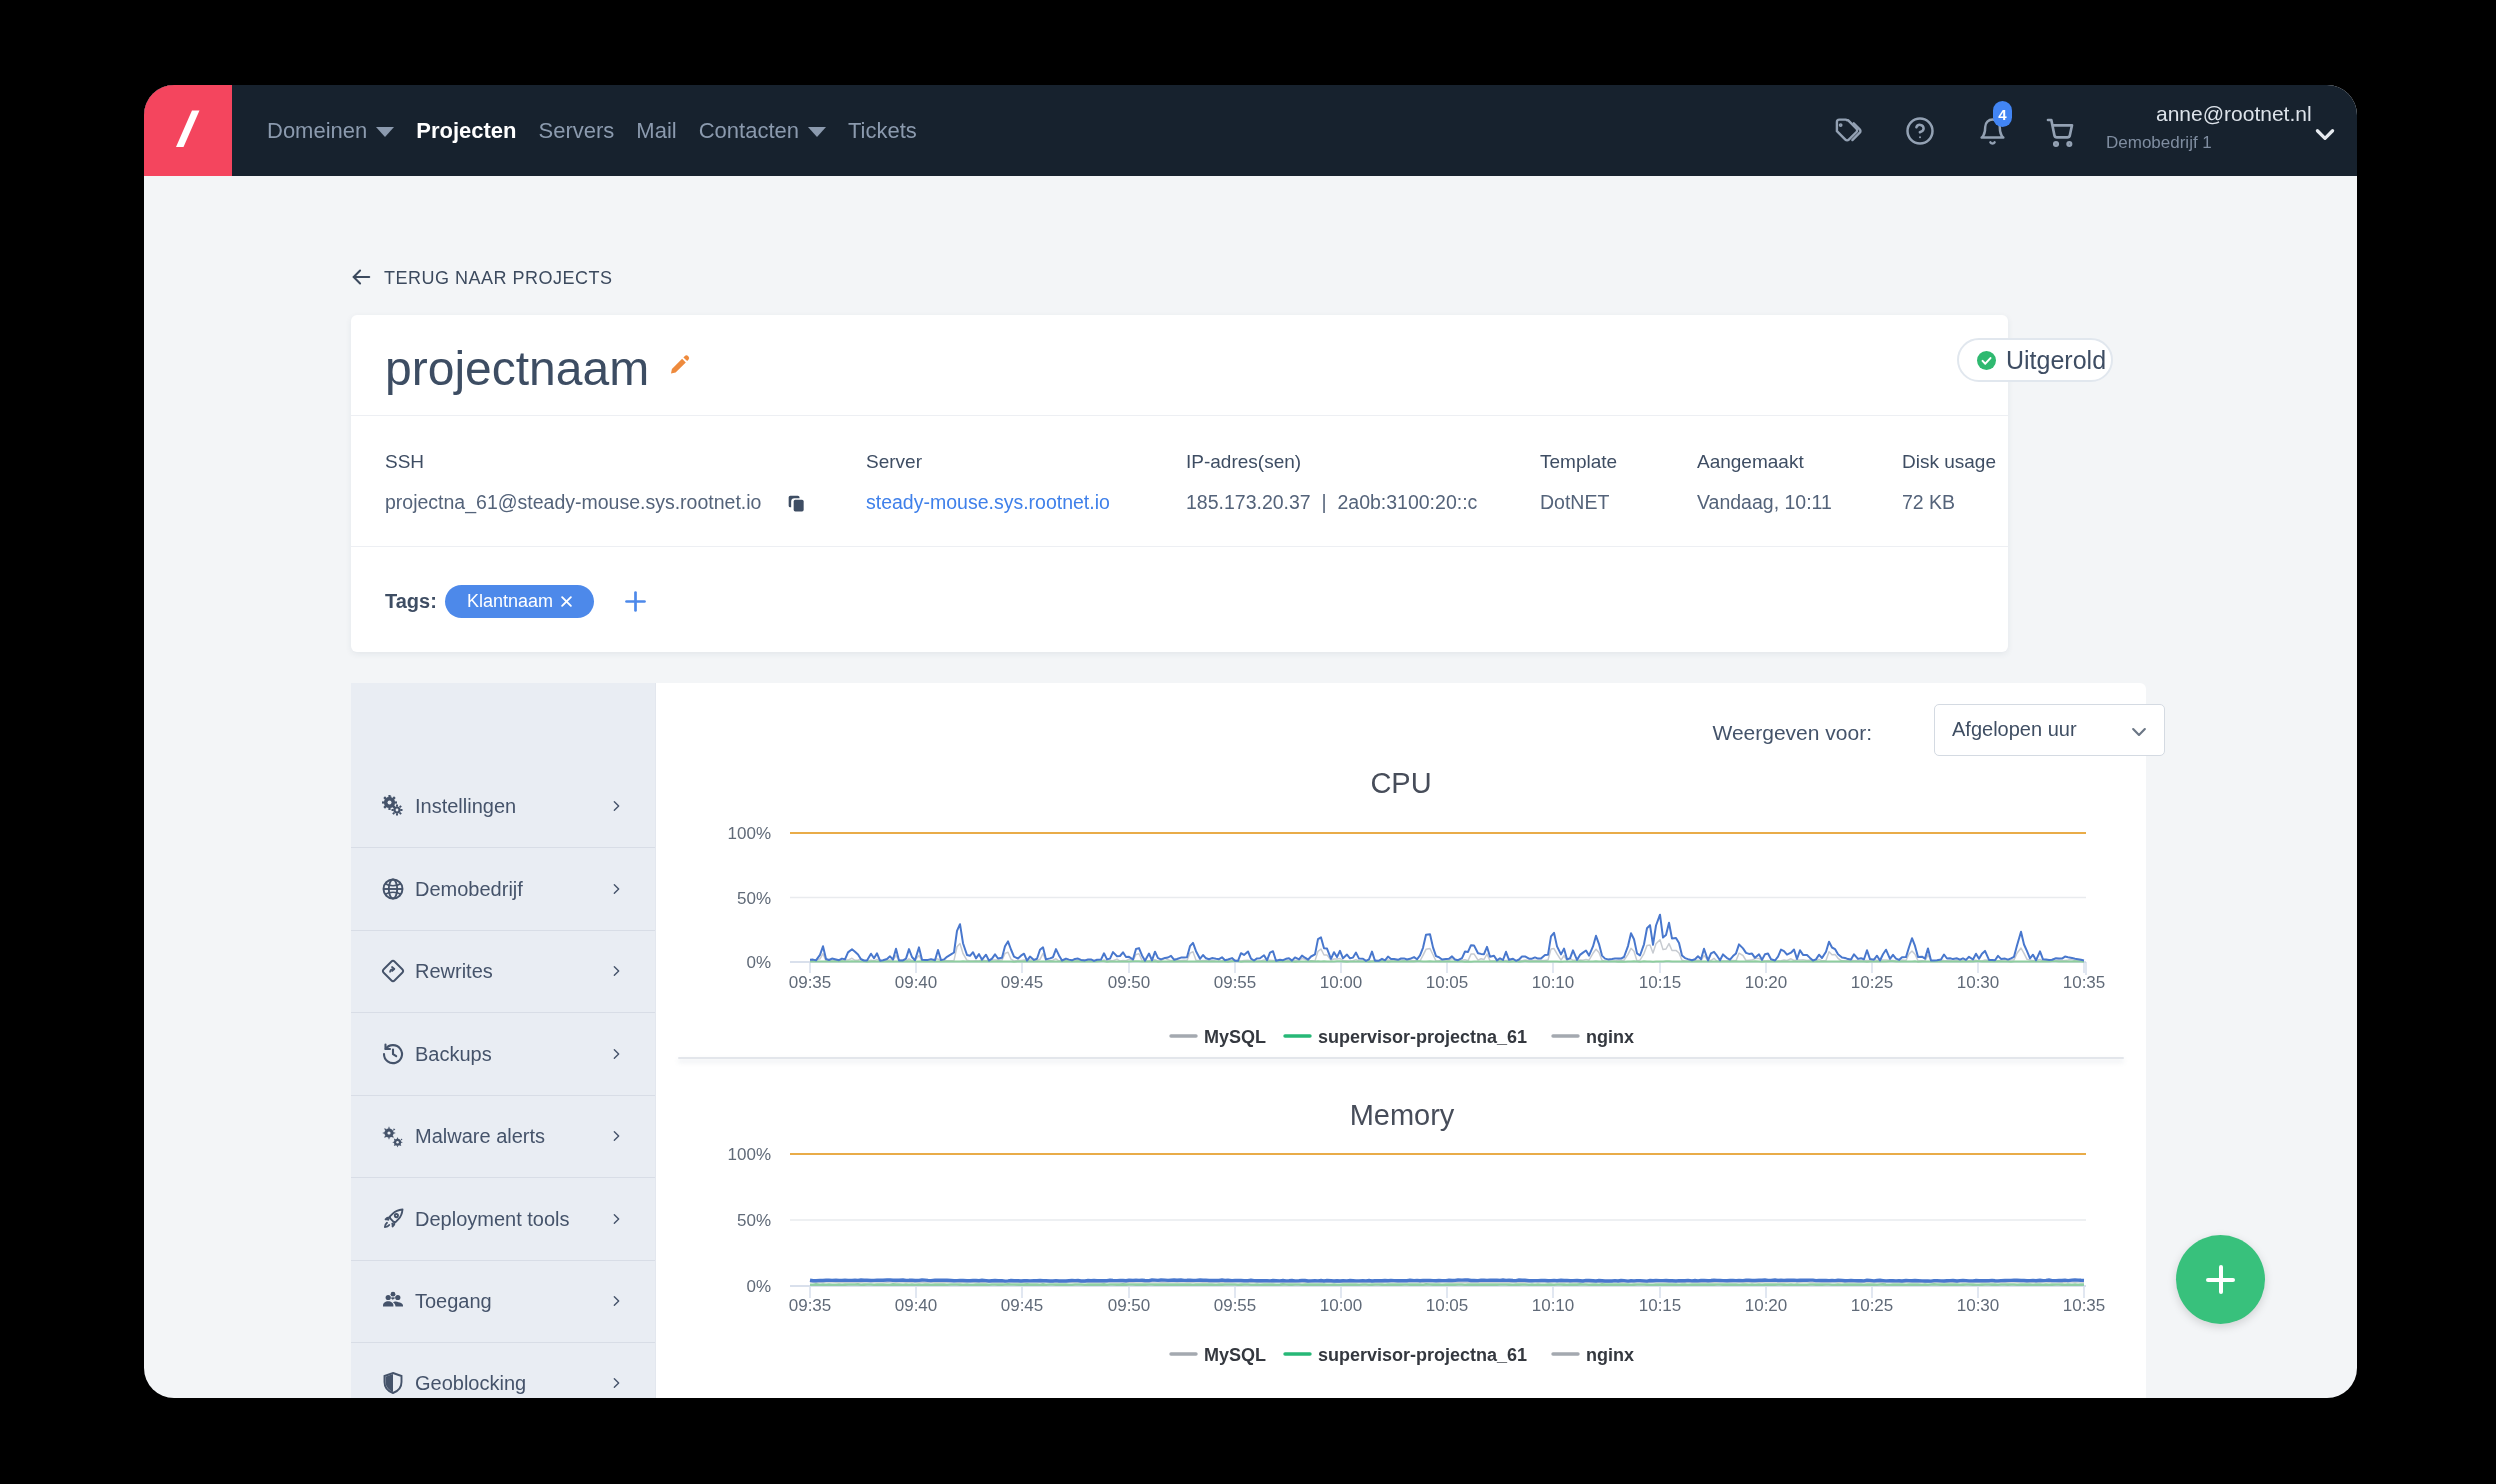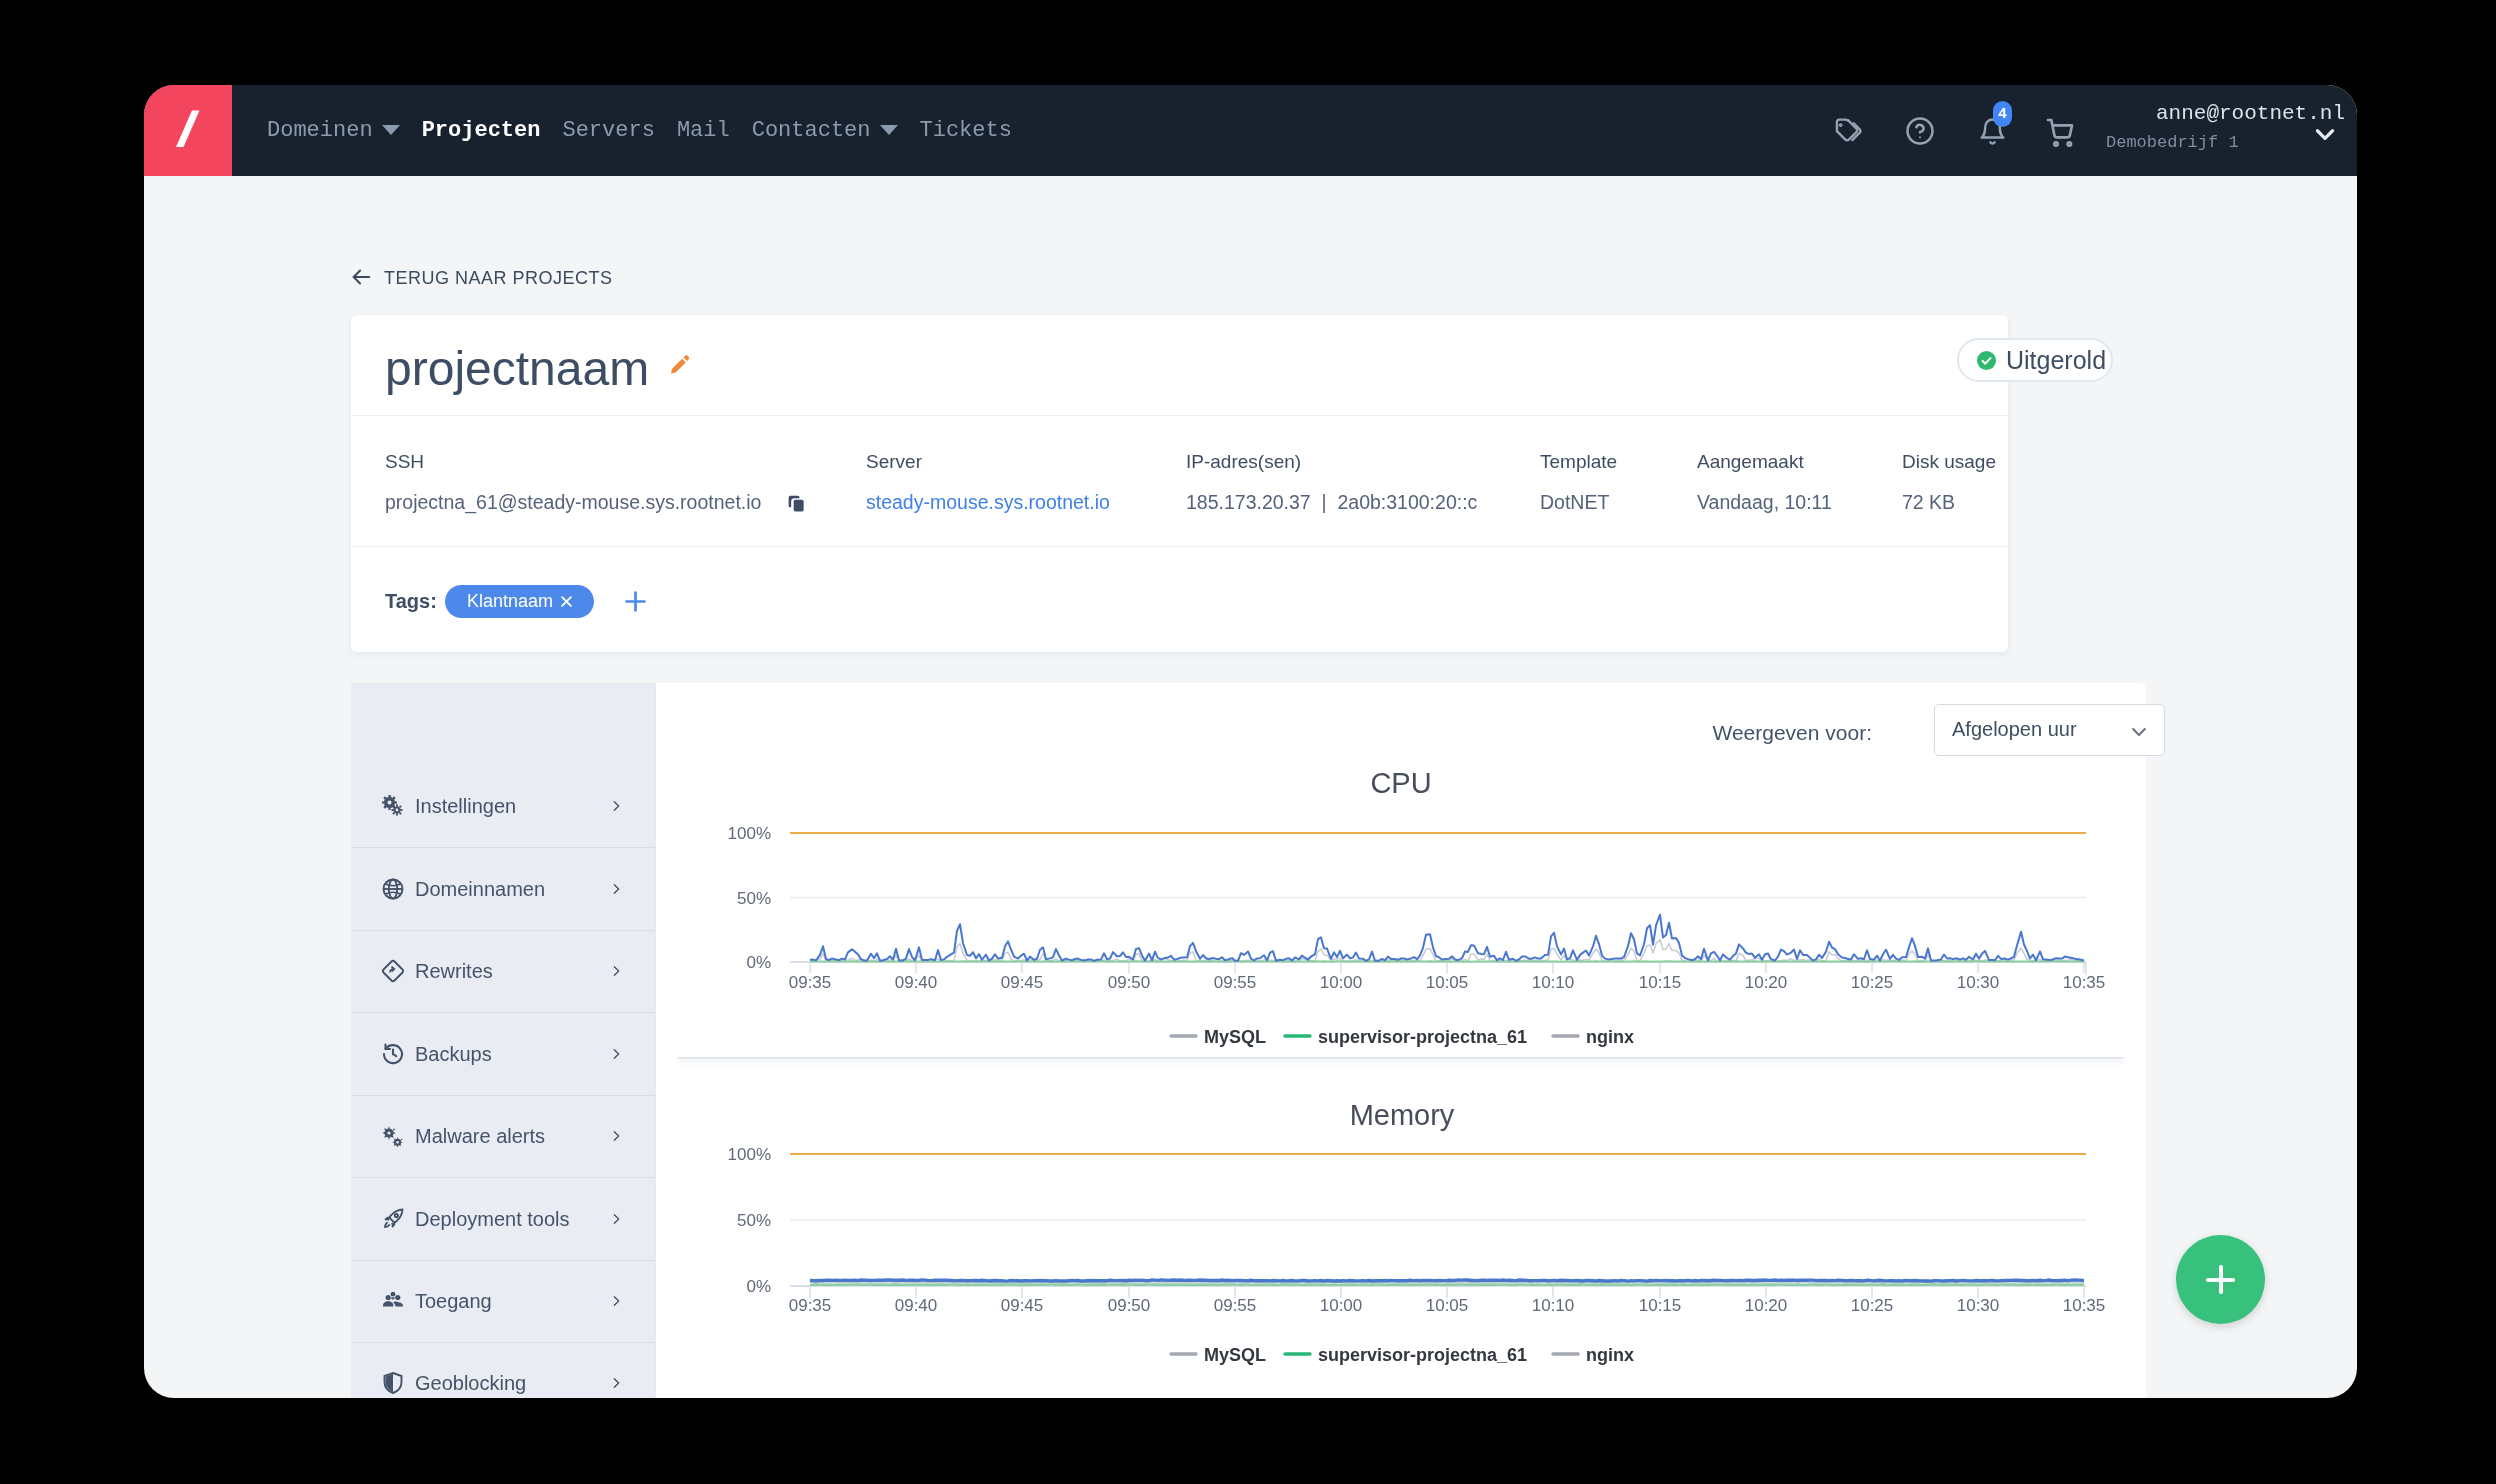--- a/index.html
+++ b/index.html
@@ -1,18 +1,18 @@
 <!DOCTYPE html>
 <html><head>
 <meta charset="utf-8">
 <style>
 * { margin:0; padding:0; box-sizing:border-box; }
 html,body { width:2496px; height:1484px; background:#000; font-family:"Liberation Sans", sans-serif; }
 .win { position:absolute; left:144px; top:85px; width:2213px; height:1313px; background:#f3f5f7; border-radius:30px; overflow:hidden; }
-.nav { position:absolute; left:0; top:0; width:100%; height:91px; background:#17222e;font-family:Liberation Mono, monospace; }
+.nav { position:absolute; left:0; top:0; width:100%; height:91px; background:#17222e; }
 .logo { position:absolute; left:0; top:0; width:88px; height:91px; background:#f4455e; }
 .navitems { position:absolute; left:123px; top:0; height:91px; display:flex; align-items:center; gap:22px; color:#8b9aae; font-size:22px; }
 .navitems .active { color:#fff; font-weight:bold; }
 .caret { display:inline-block; width:0; height:0; border-left:9px solid transparent; border-right:9px solid transparent; border-top:10px solid #8b9aae; margin-left:9px; vertical-align:middle; }
 .userbox { position:absolute; left:1962px; top:0; height:91px; }
 .userbox .em { position:absolute; left:13px; top:17px; color:#dde3ea; font-size:21px; white-space:nowrap;margin-left:37px; }
 .userbox .co { position:absolute; left:0; top:48px; color:#7f8da0; font-size:17px; white-space:nowrap; }
 .abs { position:absolute; }
 .card { position:absolute; background:#fff; border-radius:6px; box-shadow:0 2px 6px rgba(40,60,90,0.08); }
 .backlink { position:absolute; left:206px; top:181px; color:#3c4a5e; letter-spacing:0.5px; font-weight:500; font-size:18px; }
@@ -183,21 +183,21 @@
           <polyline points="8 4 16 12 8 20"></polyline>
         </svg>
     </div>
     <div class="sbrow" style="top:164.4px;height:82.5px;">
       <span class="ic"><svg viewBox="0 0 24 24" fill="none" stroke="#45536a" stroke-width="1.9">
             <circle cx="12" cy="12" r="9.5"></circle>
             <ellipse cx="12" cy="12" rx="4.2" ry="9.5"></ellipse>
             <line x1="2.5" y1="12" x2="21.5" y2="12"></line>
             <path d="M4 6.5c2 1.5 5 2.3 8 2.3s6-.8 8-2.3M4 17.5c2-1.5 5-2.3 8-2.3s6 .8 8 2.3" stroke-width="1.6"></path>
           </svg></span>
-        <span class="tx">Domeinnamen</span>
+        <span class="tx">Demobedrijf</span>
       <svg class="ch" viewBox="0 0 24 24" fill="none" stroke="#45536a" stroke-width="2.6" stroke-linecap="round" stroke-linejoin="round">
           <polyline points="8 4 16 12 8 20"></polyline>
         </svg>
     </div>
     <div class="sbrow" style="top:246.9px;height:82.5px;">
       <span class="ic"><svg viewBox="0 0 24 24" fill="none" stroke="#45536a" stroke-width="1.9">
             <rect x="4.2" y="4.2" width="15.6" height="15.6" rx="2.5" transform="rotate(45 12 12)"></rect>
             <path d="M9 13.5c0-2.5 1.5-3.5 3.8-3.5" stroke-width="1.7"></path>
             <path d="M11 8l2.4 2-2.4 2" fill="none" stroke-width="1.7" stroke-linecap="round" stroke-linejoin="round"></path>
           </svg></span>

